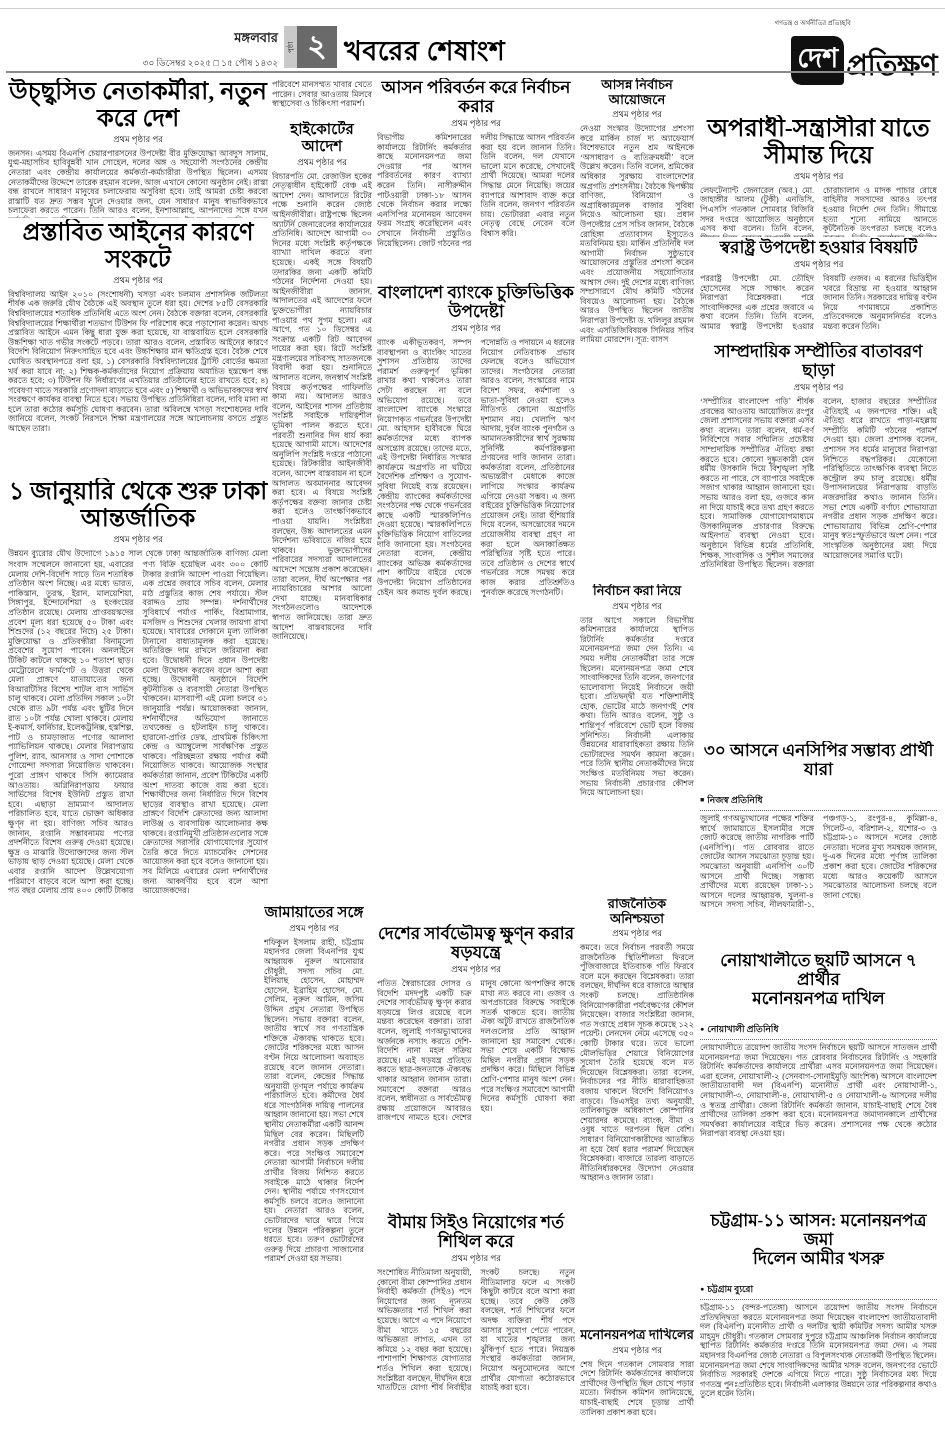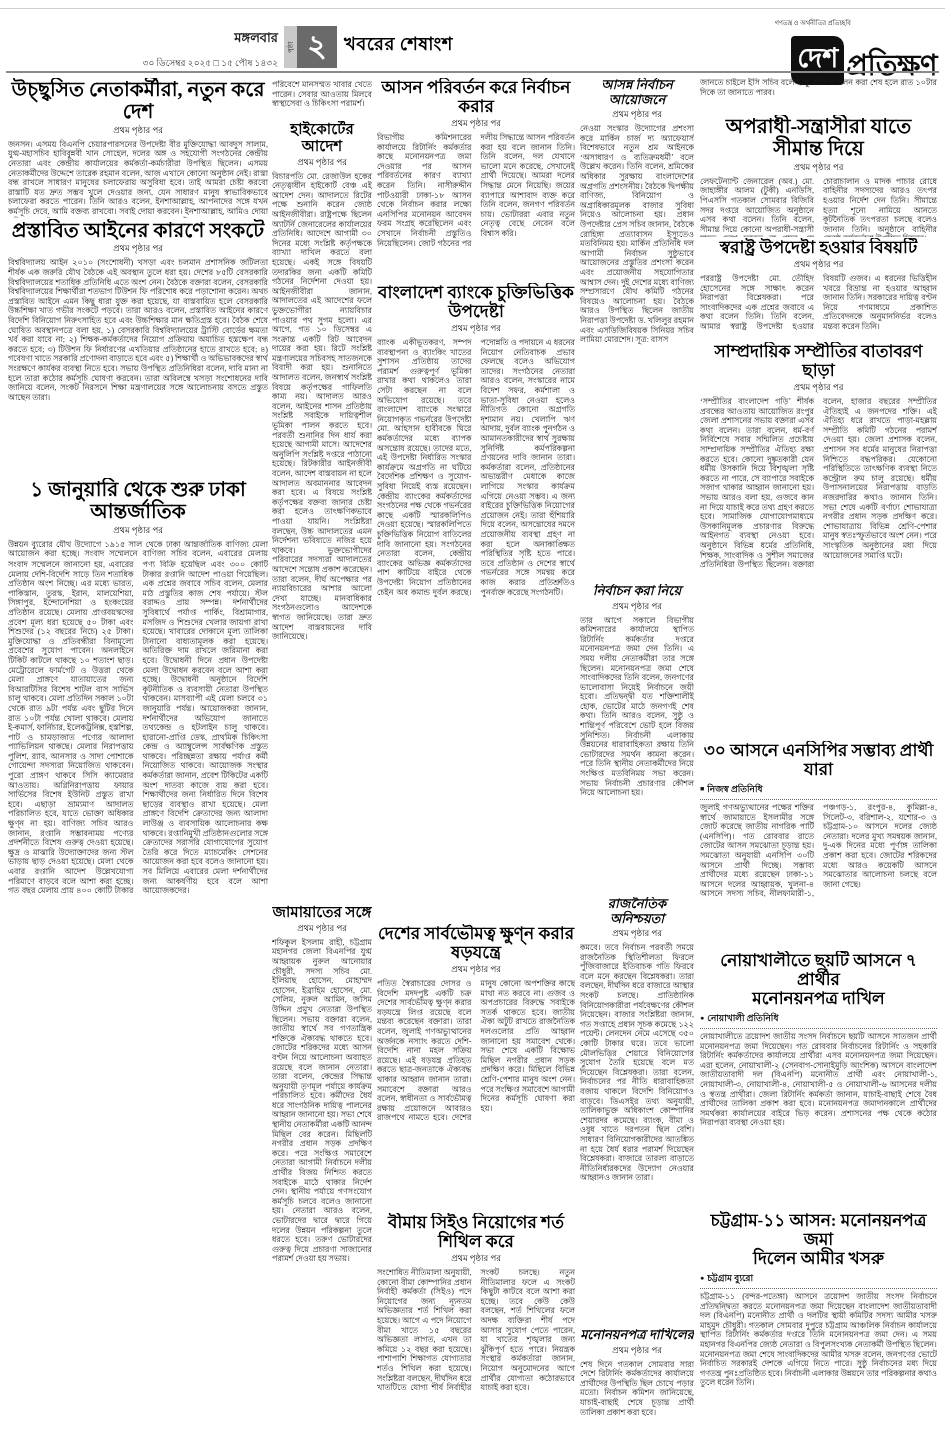--- a/index.html
+++ b/index.html
@@ -9,38 +9,38 @@
   .headrule{position:absolute;left:6px;top:71px;width:933px;height:2px;background:#8a8a8a;}
 
   
   .datebox{position:absolute;left:30px;top:30px;width:248px;text-align:right;line-height:1.25;}
   .weekday{font-weight:bold;font-size:13px;color:#222;}
   .dateline{font-size:9px;color:#333;margin-top:12px;}
   .pgwrap{position:absolute;left:284px;top:26px;height:42px;display:flex;}
   .pgstrip{width:13px;background:#c9c9c9;color:#333;font-size:7px;display:flex;align-items:center;justify-content:center;
            writing-mode:vertical-rl;transform:rotate(180deg);}
   .pgnum{width:40px;background:#6a6a6a;color:#fff;font-weight:bold;font-size:30px;display:flex;align-items:center;justify-content:center;}
-  .sectitle{position:absolute;left:344px;top:30px;font-size:18px;font-weight:bold;color:#000;letter-spacing:.5px;}
+  .sectitle{position:absolute;left:344px;top:30px;font-size:27px;font-weight:bold;color:#000;letter-spacing:.5px;}
   .masthead{position:absolute;right:8px;top:18px;text-align:right;}
   .tagline{font-size:6.5px;color:#222;margin-right:86px;margin-bottom:1px;}
   .mastname{display:flex;align-items:center;justify-content:flex-end;gap:2px;}
   .mast1{background:#101010;color:#fff;font-weight:bold;font-size:27px;padding:1px 6px 3px;border-radius:4px 10px 4px 10px;}
   .mast2{color:#0c0c0c;font-weight:bold;font-size:29px;letter-spacing:-.5px;margin-top:12px;}
 
   
   .article{position:absolute;overflow:hidden;}
   .hl{font-weight:bold;text-align:center;color:#000;line-height:1.12;margin:0;}
-  .hl-xl{font-size:20px;}
+  .hl-xl{font-size:24px;}
   .hl-lg{font-size:17px;}
   .hl-md{font-size:15px;}
-  .hl-sm{font-size:13px;font-style:italic;}
+  .hl-sm{font-size:13px;}
   .cont{text-align:center;font-size:8.5px;font-weight:normal;color:#111;margin:1px 0 2px;}
   .body{font-size:8px;line-height:9.6px;text-align:justify;color:#1b1b1b;}
   .cols2{column-count:2;column-gap:9px;}
-  .byline{font-size:9px;font-weight:bold;color:#111;text-align:left;margin:3px 0 1px;}
+  .byline{font-size:9px;font-weight:bold;color:#111;text-align:left;margin:14px 0 1px;}
   .byline .bullet{font-size:7px;vertical-align:1px;margin-right:3px;}
   .dotrule{border-top:1px dotted #666;margin:2px 0 3px;}
 </style>
 </head>
 <body>
 
 <div id="page">
 
   <div class="toprule"></div>
 
@@ -87,21 +87,21 @@
   <section class="article" style="left:272px;top:80px;width:100px;height:40px;">
     <div class="body">পরিবেশে মানসম্মত খাবার খেতে পারেন। সেবার আওতায় মিলবে স্বাস্থ্যসেবা ও চিকিৎসা পরামর্শ।</div>
   </section>
 
   <section class="article" style="left:272px;top:121px;width:100px;height:782px;">
     <h2 class="hl hl-md">হাইকোর্টের আদেশ</h2>
     <div class="cont">প্রথম পৃষ্ঠার পর</div>
     <div class="body">বিচারপতি মো. রেজাউল হকের নেতৃত্বাধীন হাইকোর্ট বেঞ্চ এই আদেশ দেন। আদালতে রিটের পক্ষে শুনানি করেন জ্যেষ্ঠ আইনজীবীরা। রাষ্ট্রপক্ষে ছিলেন অ্যাটর্নি জেনারেলের কার্যালয়ের প্রতিনিধি। আদেশে আগামী ৩০ দিনের মধ্যে সংশ্লিষ্ট কর্তৃপক্ষকে ব্যাখ্যা দাখিল করতে বলা হয়েছে। একই সঙ্গে বিষয়টি তদারকির জন্য একটি কমিটি গঠনের নির্দেশনা দেওয়া হয়। আইনজীবীরা জানান, আদালতের এই আদেশের ফলে ভুক্তভোগীরা ন্যায়বিচার পাওয়ার পথ সুগম হলো। এর আগে, গত ১০ ডিসেম্বর এ সংক্রান্ত একটি রিট আবেদন দায়ের করা হয়। রিটে সংশ্লিষ্ট মন্ত্রণালয়ের সচিবসহ সাতজনকে বিবাদী করা হয়। শুনানিতে আদালত বলেন, জনস্বার্থ সংশ্লিষ্ট বিষয়ে কর্তৃপক্ষের গাফিলতি কাম্য নয়। আদালত আরও বলেন, আইনের শাসন প্রতিষ্ঠায় সংশ্লিষ্ট সবাইকে দায়িত্বশীল ভূমিকা পালন করতে হবে। পরবর্তী শুনানির দিন ধার্য করা হয়েছে আগামী মাসে। আদেশের অনুলিপি সংশ্লিষ্ট দপ্তরে পাঠানো হয়েছে। রিটকারীর আইনজীবী বলেন, আদেশ বাস্তবায়ন না হলে আদালত অবমাননার আবেদন করা হবে। এ বিষয়ে সংশ্লিষ্ট কর্তৃপক্ষের বক্তব্য জানার চেষ্টা করা হলেও তাৎক্ষণিকভাবে পাওয়া যায়নি। সংশ্লিষ্টরা বলছেন, উচ্চ আদালতের এমন নির্দেশনা ভবিষ্যতে নজির হয়ে থাকবে। ভুক্তভোগীদের পরিবারের সদস্যরা আদালতের আদেশে সন্তোষ প্রকাশ করেছেন। তারা বলেন, দীর্ঘ অপেক্ষার পর ন্যায়বিচারের আশার আলো দেখা যাচ্ছে। মানবাধিকার সংগঠনগুলোও আদেশকে স্বাগত জানিয়েছে। তারা দ্রুত আদেশ বাস্তবায়নের দাবি জানিয়েছে।</div>
   </section>
 
-  <section class="article" style="left:272px;top:904px;width:100px;height:542px;">
+  <section class="article" style="left:264px;top:904px;width:100px;height:542px;">
     <h2 class="hl hl-md">জামায়াতের সঙ্গে</h2>
     <div class="cont">প্রথম পৃষ্ঠার পর</div>
     <div class="body">শফিকুল ইসলাম রাহী, চট্টগ্রাম মহানগর জেলা বিএনপির যুগ্ম আহ্বায়ক নুরুল আনোয়ার চৌধুরী, সদস্য সচিব মো. ইলিয়াছ হোসেন, মোহাম্মদ হোসেন, ইব্রাহিম হোসেন, মো. সেলিম, নুরুল আমিন, জসিম উদ্দিন প্রমুখ নেতারা উপস্থিত ছিলেন। সভায় বক্তারা বলেন, জাতীয় স্বার্থে সব গণতান্ত্রিক শক্তিকে ঐক্যবদ্ধ থাকতে হবে। জোটের শরিকদের মধ্যে আসন বণ্টন নিয়ে আলোচনা অব্যাহত রয়েছে বলে জানান নেতারা। তারা বলেন, কেন্দ্রের সিদ্ধান্ত অনুযায়ী তৃণমূল পর্যায়ে কার্যক্রম পরিচালিত হবে। কর্মীদের ধৈর্য ধরে সাংগঠনিক দায়িত্ব পালনের আহ্বান জানানো হয়। সভা শেষে স্থানীয় নেতাকর্মীরা একটি আনন্দ মিছিল বের করেন। মিছিলটি নগরীর প্রধান সড়ক প্রদক্ষিণ করে। পরে সংক্ষিপ্ত সমাবেশে নেতারা আগামী নির্বাচনে দলীয় প্রার্থীর বিজয় নিশ্চিত করতে সবাইকে মাঠে থাকার নির্দেশ দেন। স্থানীয় পর্যায়ে গণসংযোগ কর্মসূচি চলবে বলেও জানানো হয়। নেতারা আরও বলেন, ভোটারদের দ্বারে দ্বারে গিয়ে দলের উন্নয়ন পরিকল্পনা তুলে ধরতে হবে। তরুণ ভোটারদের গুরুত্ব দিয়ে প্রচারণা সাজানোর পরামর্শ দেওয়া হয় সভায়।</div>
   </section>
 
   <section class="article" style="left:377px;top:78px;width:198px;height:204px;">
     <h2 class="hl hl-lg">আসন পরিবর্তন করে নির্বাচন করার</h2>
     <div class="cont">প্রথম পৃষ্ঠার পর</div>
     <div class="body cols2">বিভাগীয় কমিশনারের কার্যালয়ে রিটার্নিং কর্মকর্তার কাছে মনোনয়নপত্র জমা দেওয়ার পর আসন পরিবর্তনের কারণ ব্যাখ্যা করেন তিনি। নাসীরুদ্দীন পাটওয়ারী ঢাকা-১৮ আসন থেকে নির্বাচন করার লক্ষ্যে এনসিপির মনোনয়ন আবেদন ফরম সংগ্রহ করেছিলেন এবং সেখানে নির্বাচনী প্রস্তুতিও নিয়েছিলেন। জোট গঠনের পর দলীয় সিদ্ধান্তে আসন পরিবর্তন করা হয় বলে জানান তিনি। তিনি বলেন, দল যেখানে ভালো মনে করেছে, সেখানেই প্রার্থী দিয়েছে। আমরা দলের সিদ্ধান্ত মেনে নিয়েছি। জয়ের ব্যাপারে আশাবাদ ব্যক্ত করে তিনি বলেন, জনগণ পরিবর্তন চায়। ভোটাররা এবার নতুন নেতৃত্ব বেছে নেবেন বলে বিশ্বাস করি।</div>
   </section>
@@ -141,23 +141,20 @@
     <div class="cont">প্রথম পৃষ্ঠার পর</div>
     <div class="body">কমবে। তবে নির্বাচন পরবর্তী সময়ে রাজনৈতিক স্থিতিশীলতা ফিরলে পুঁজিবাজারে ইতিবাচক গতি ফিরবে বলে মনে করছেন বিশ্লেষকরা। তারা বলছেন, দীর্ঘদিন ধরে বাজারে আস্থার সংকট চলছে। প্রাতিষ্ঠানিক বিনিয়োগকারীরা পর্যবেক্ষণের কৌশল নিয়েছেন। বাজার সংশ্লিষ্টরা জানান, গত সপ্তাহে প্রধান সূচক কমেছে ১২২ পয়েন্ট। লেনদেন নেমে এসেছে ৩৫০ কোটি টাকার ঘরে। তবে ভালো মৌলভিত্তির শেয়ারে বিনিয়োগের সুযোগ তৈরি হয়েছে বলে মত দিয়েছেন বিশ্লেষকরা। তারা বলেন, নির্বাচনের পর নীতি ধারাবাহিকতা বজায় থাকলে বিদেশি বিনিয়োগও বাড়বে। ডিএসইর তথ্য অনুযায়ী, তালিকাভুক্ত অধিকাংশ কোম্পানির শেয়ারদর কমেছে। ব্যাংক, বীমা ও ওষুধ খাতে দরপতন ছিল বেশি। সাধারণ বিনিয়োগকারীদের আতঙ্কিত না হয়ে ধৈর্য ধরার পরামর্শ দিয়েছেন বিশ্লেষকরা। বাজারে তারল্য বাড়াতে নীতিনির্ধারকদের উদ্যোগ নেওয়ার আহ্বানও জানান তারা।</div>
   </section>
 
   <section class="article" style="left:580px;top:1328px;width:114px;height:118px;">
     <h2 class="hl hl-sm">মনোনয়নপত্র দাখিলের</h2>
     <div class="cont">প্রথম পৃষ্ঠার পর</div>
     <div class="body">শেষ দিনে গতকাল সোমবার সারা দেশে রিটার্নিং কর্মকর্তাদের কার্যালয়ে প্রার্থীদের উপস্থিতি ছিল চোখে পড়ার মতো। নির্বাচন কমিশন জানিয়েছে, যাচাই-বাছাই শেষে চূড়ান্ত প্রার্থী তালিকা প্রকাশ করা হবে।</div>
   </section>
 
-  <section class="article" style="left:700px;top:78px;width:237px;height:36px;">
-    <div class="body">জানতে চাইলে ইসি সচিব বলেন, পুরোটা সংকলন করা শেষ হলে রাত ১০টার দিকে তা জানাতে পারব।</div>
-  </section>
 
   <section class="article" style="left:700px;top:115px;width:237px;height:122px;">
     <h2 class="hl hl-xl">অপরাধী-সন্ত্রাসীরা যাতে সীমান্ত দিয়ে</h2>
     <div class="cont">প্রথম পৃষ্ঠার পর</div>
     <div class="body cols2">লেফটেন্যান্ট জেনারেল (অব.) মো. জাহাঙ্গীর আলম (টুকী) এনডিসি, পিএসসি গতকাল সোমবার বিজিবি সদর দপ্তরে আয়োজিত অনুষ্ঠানে এসব কথা বলেন। তিনি বলেন, সীমান্ত দিয়ে কোনো অপরাধী-সন্ত্রাসী যাতে দেশে ঢুকতে না পারে, সে ব্যাপারে সতর্ক থাকতে হবে। চোরাচালান ও মাদক পাচার রোধে বাহিনীর সদস্যদের আরও তৎপর হওয়ার নির্দেশ দেন তিনি। সীমান্তে হত্যা শূন্যে নামিয়ে আনতে কূটনৈতিক তৎপরতা চলছে বলেও জানান তিনি। অনুষ্ঠানে বাহিনীর জ্যেষ্ঠ কর্মকর্তারা উপস্থিত ছিলেন।</div>
   </section>
 
   <section class="article" style="left:700px;top:238px;width:237px;height:103px;">
     <h2 class="hl hl-lg">স্বরাষ্ট্র উপদেষ্টা হওয়ার বিষয়টি</h2>
     <div class="cont">প্রথম পৃষ্ঠার পর</div>

